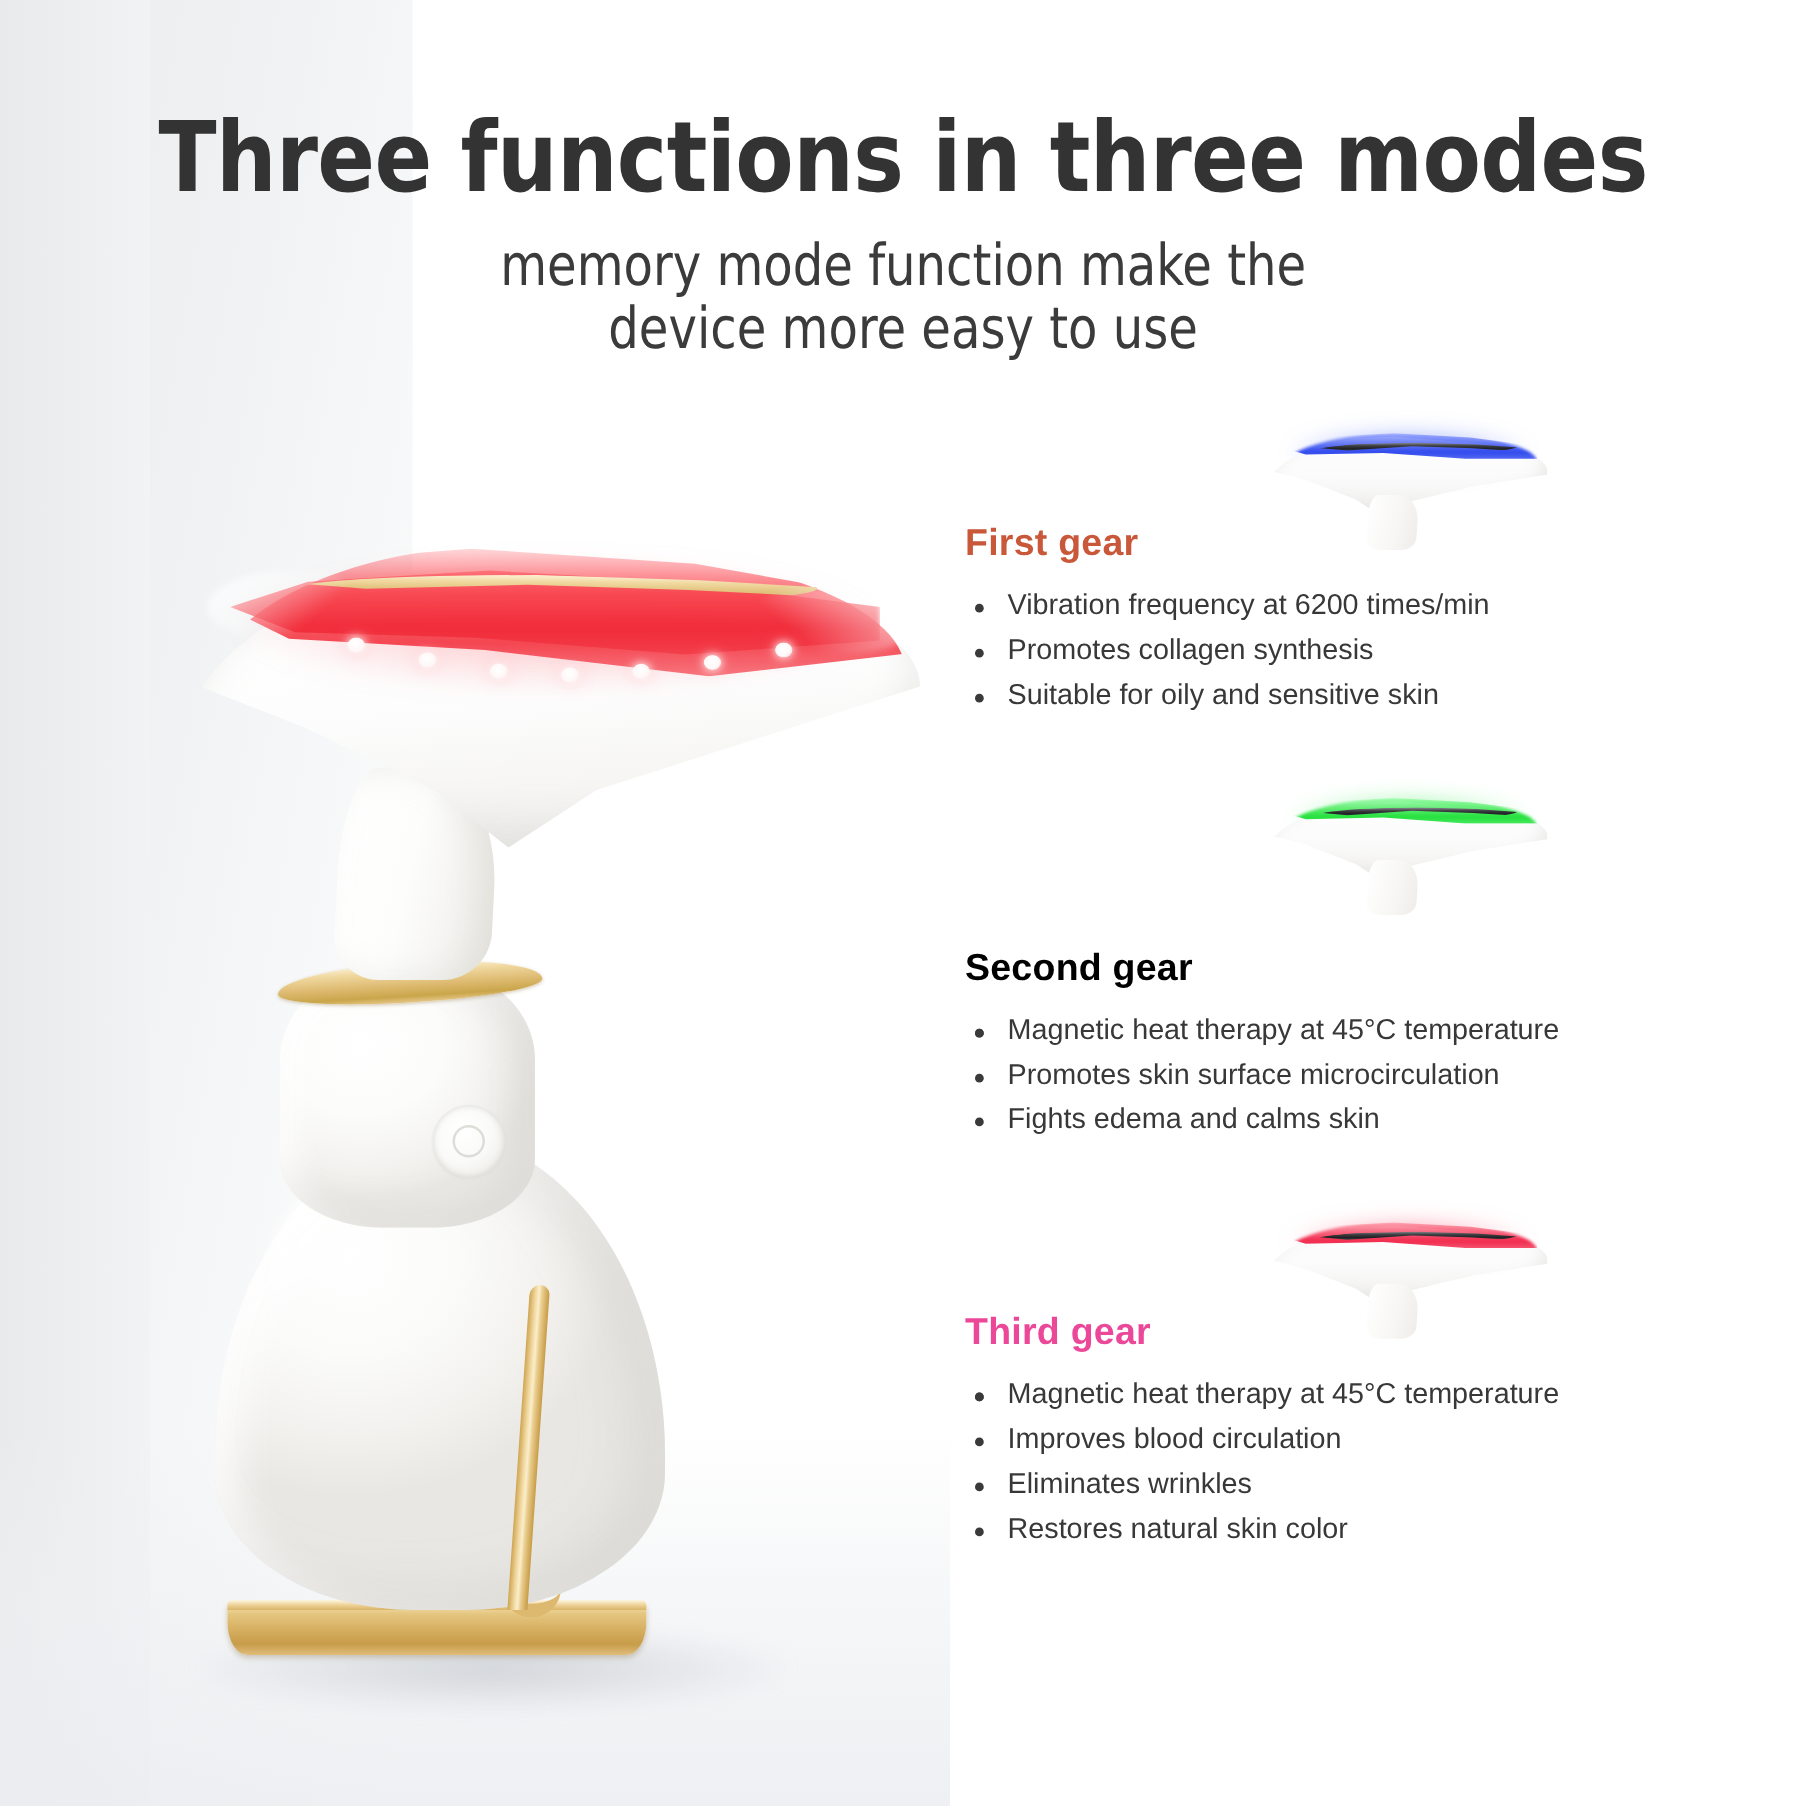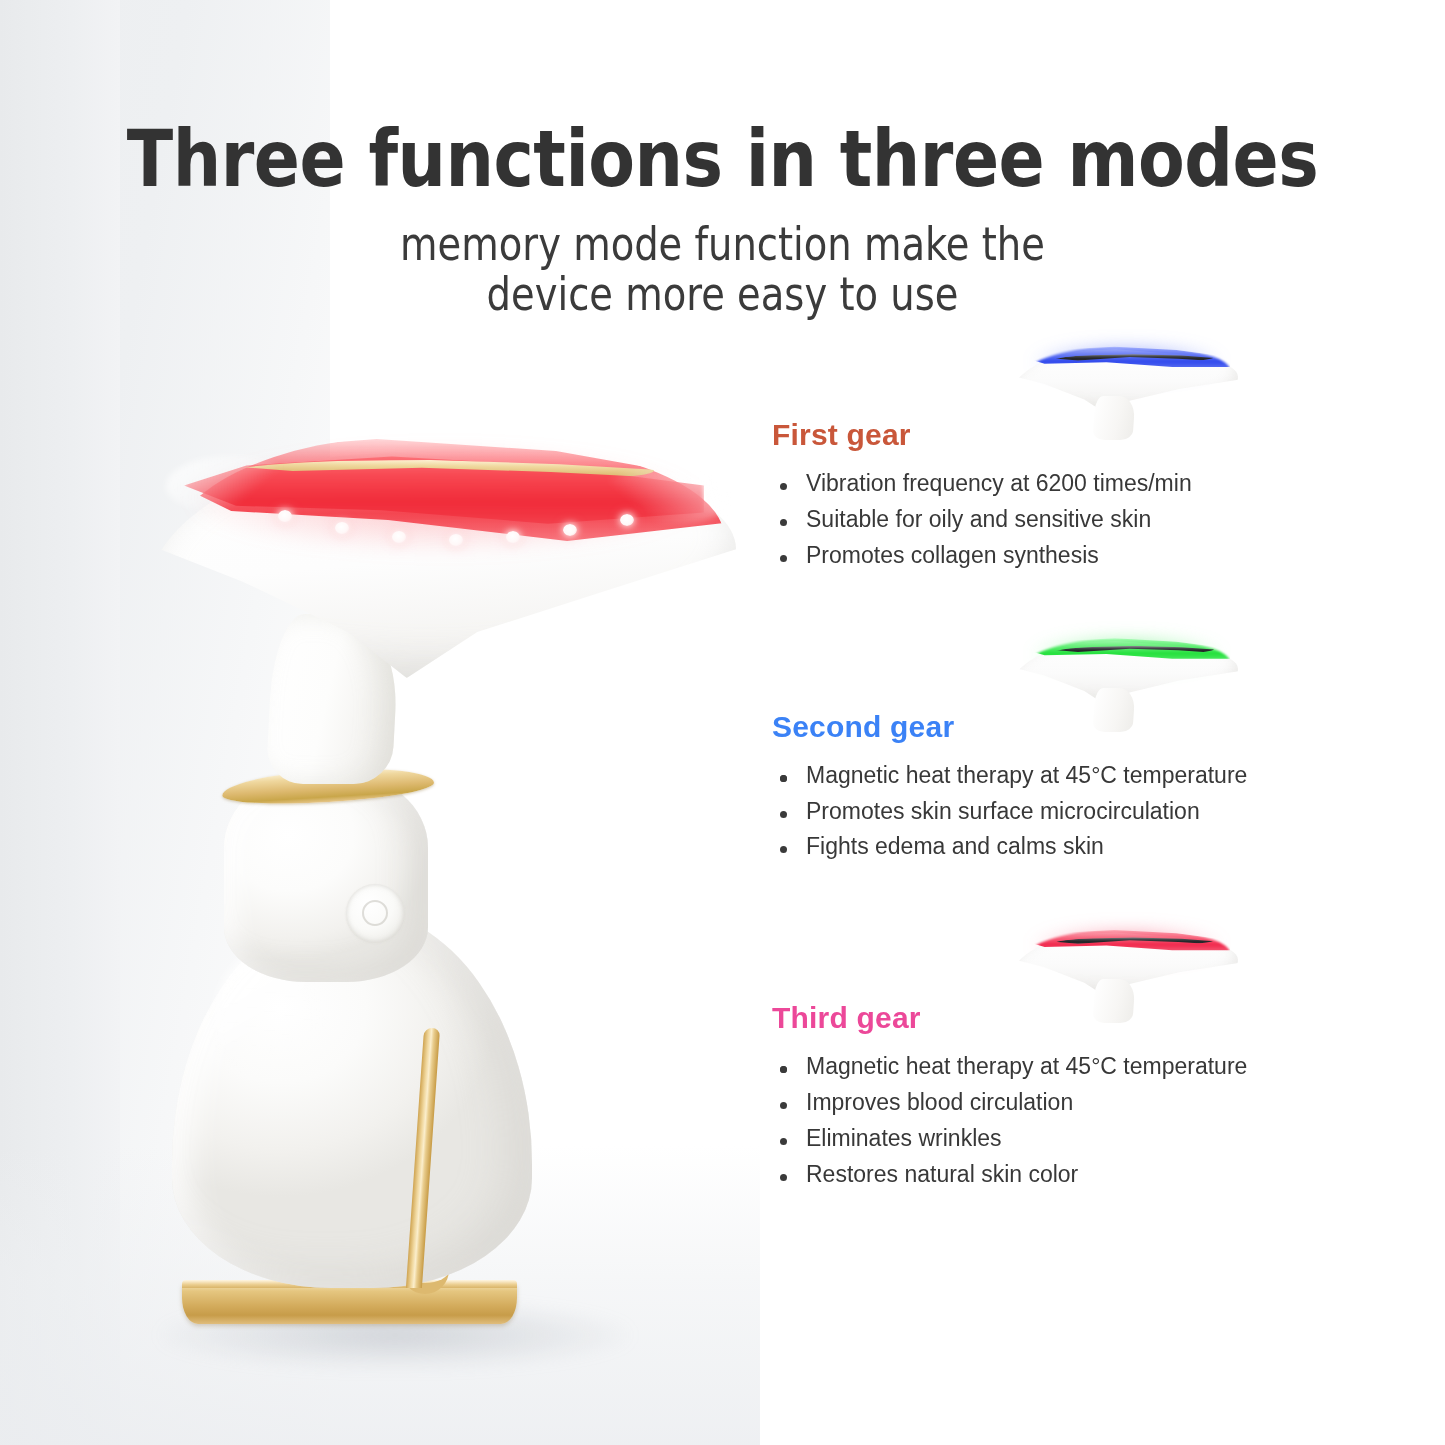--- a/index.html
+++ b/index.html
@@ -24,21 +24,21 @@
   .backdrop-band2 {
     position:absolute; left:0; top:0; width:120px; height:1445px;
     background:linear-gradient(90deg,#e8eaec 0%,#edeff1 60%,#f2f3f5 100%);
   }
   .backdrop-floor {
     position:absolute; left:0; bottom:0; width:760px; height:300px;
     background:linear-gradient(180deg,rgba(240,241,243,0) 0%,rgba(238,240,242,.55) 45%,rgba(235,237,240,.85) 100%);
   }
 
   
-  .title-block { position:absolute; left:0; top:88px; width:1445px; text-align:center;margin-top:32px; }
+  .title-block { position:absolute; left:0; top:88px; width:1445px; text-align:center; }
 
   .main-title {
     font-family:"Liberation Sans Narrow","DejaVu Sans Condensed","Liberation Sans", sans-serif;
     font-size:78px; font-weight:bold; color:#333333;
     letter-spacing:-0.5px; line-height:1.0;
     transform:scaleX(.97); transform-origin:center;
   }
   .sub-title {
     margin-top:22px;
     font-family:"Liberation Sans Narrow","DejaVu Sans Condensed","Liberation Sans", sans-serif;
@@ -344,36 +344,36 @@
           <div class="thumb-glow"></div>
           <div class="thumb-white"></div>
           <div class="thumb-stem"></div>
           <div class="thumb-led"></div>
           <div class="thumb-chrome"></div>
         </div>
       </div>
       <div class="gear-title" style="color:#C9573A;">First gear</div>
       <ul class="gear-list">
         <li><span class="bullet"></span><span>Vibration frequency at 6200 times/min</span></li>
+        <li><span class="bullet"></span><span>Promotes collagen synthesis</span></li>
         <li><span class="bullet"></span><span>Suitable for oily and sensitive skin</span></li>
-        <li><span class="bullet"></span><span>Promotes collagen synthesis</span></li>
       </ul>
     </div>
 
     <div class="gear-section">
       <div class="thumb-wrap">
         <div class="thumb glow-green">
           <div class="thumb-glow"></div>
           <div class="thumb-white"></div>
           <div class="thumb-stem"></div>
           <div class="thumb-led"></div>
           <div class="thumb-chrome"></div>
         </div>
       </div>
-      <div class="gear-title" style="color:#3b82f6;">Second gear</div>
+      <div class="gear-title" style="color:#000000;margin-top:48px;">Second gear</div>
       <ul class="gear-list">
         <li><span class="bullet"></span></li>
         <li><span class="bullet"></span><span>Magnetic heat therapy at 45°C temperature</span></li>
         <li><span class="bullet"></span><span>Promotes skin surface microcirculation</span></li>
         <li><span class="bullet"></span><span>Fights edema and calms skin</span></li>
       </ul>
     </div>
 
     <div class="gear-section">
       <div class="thumb-wrap">

